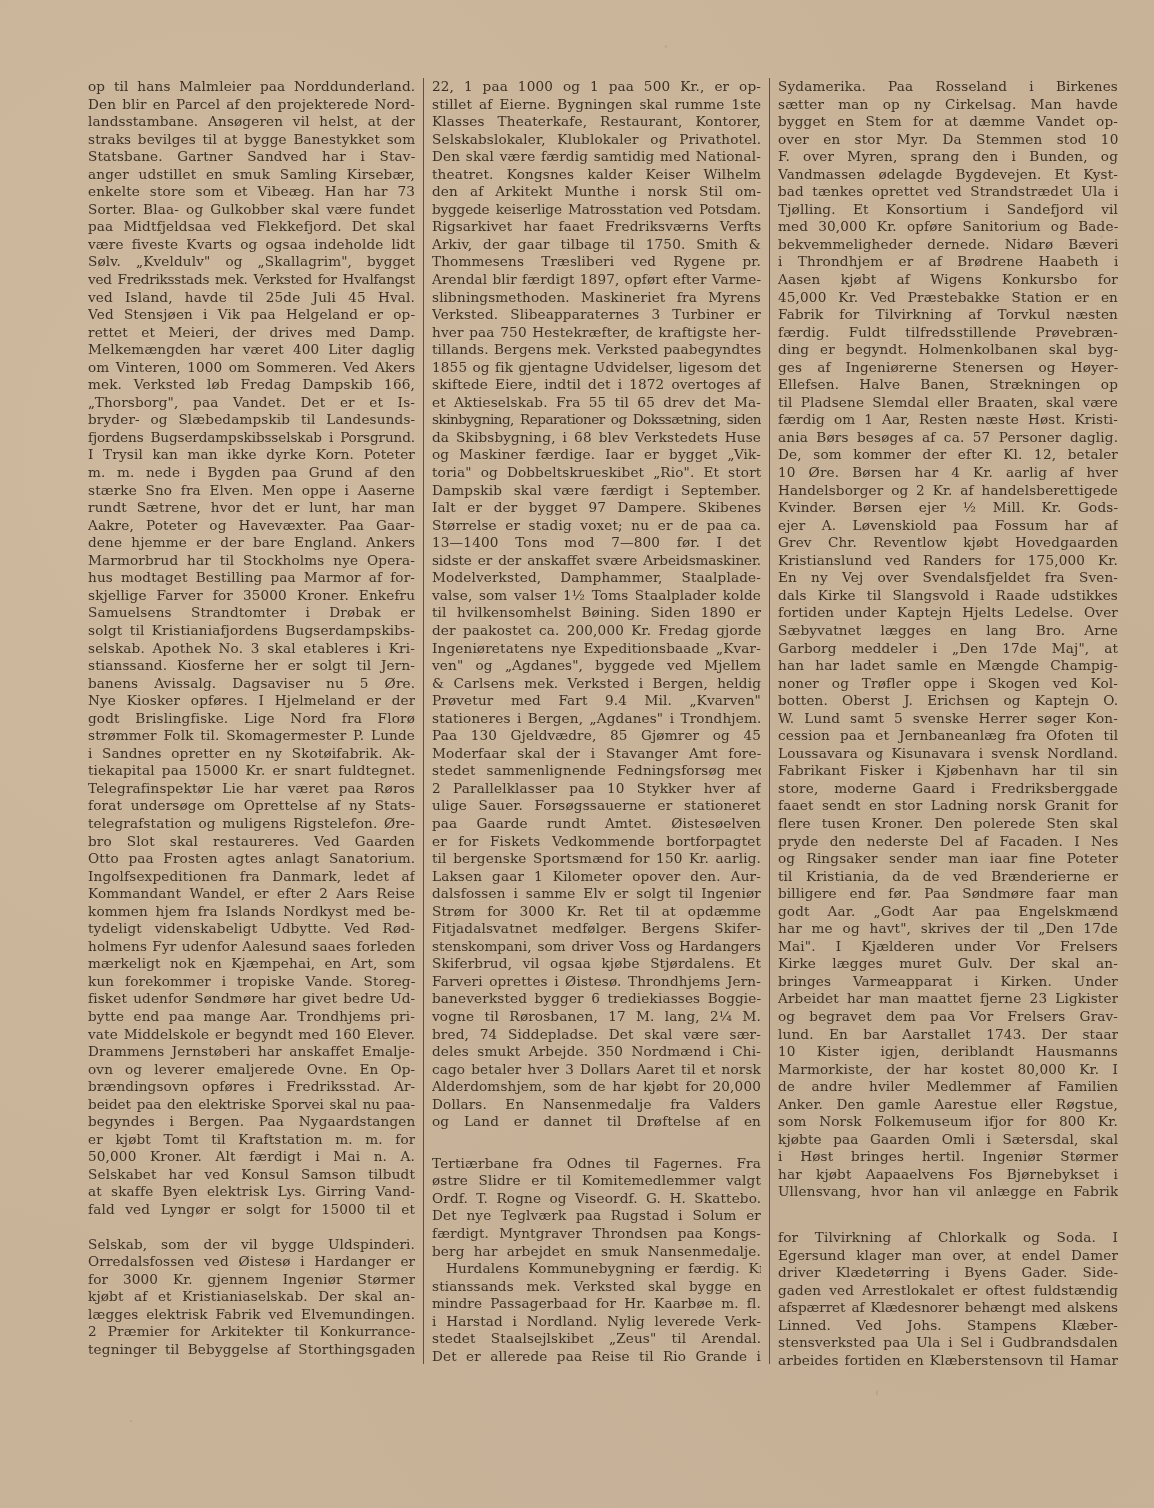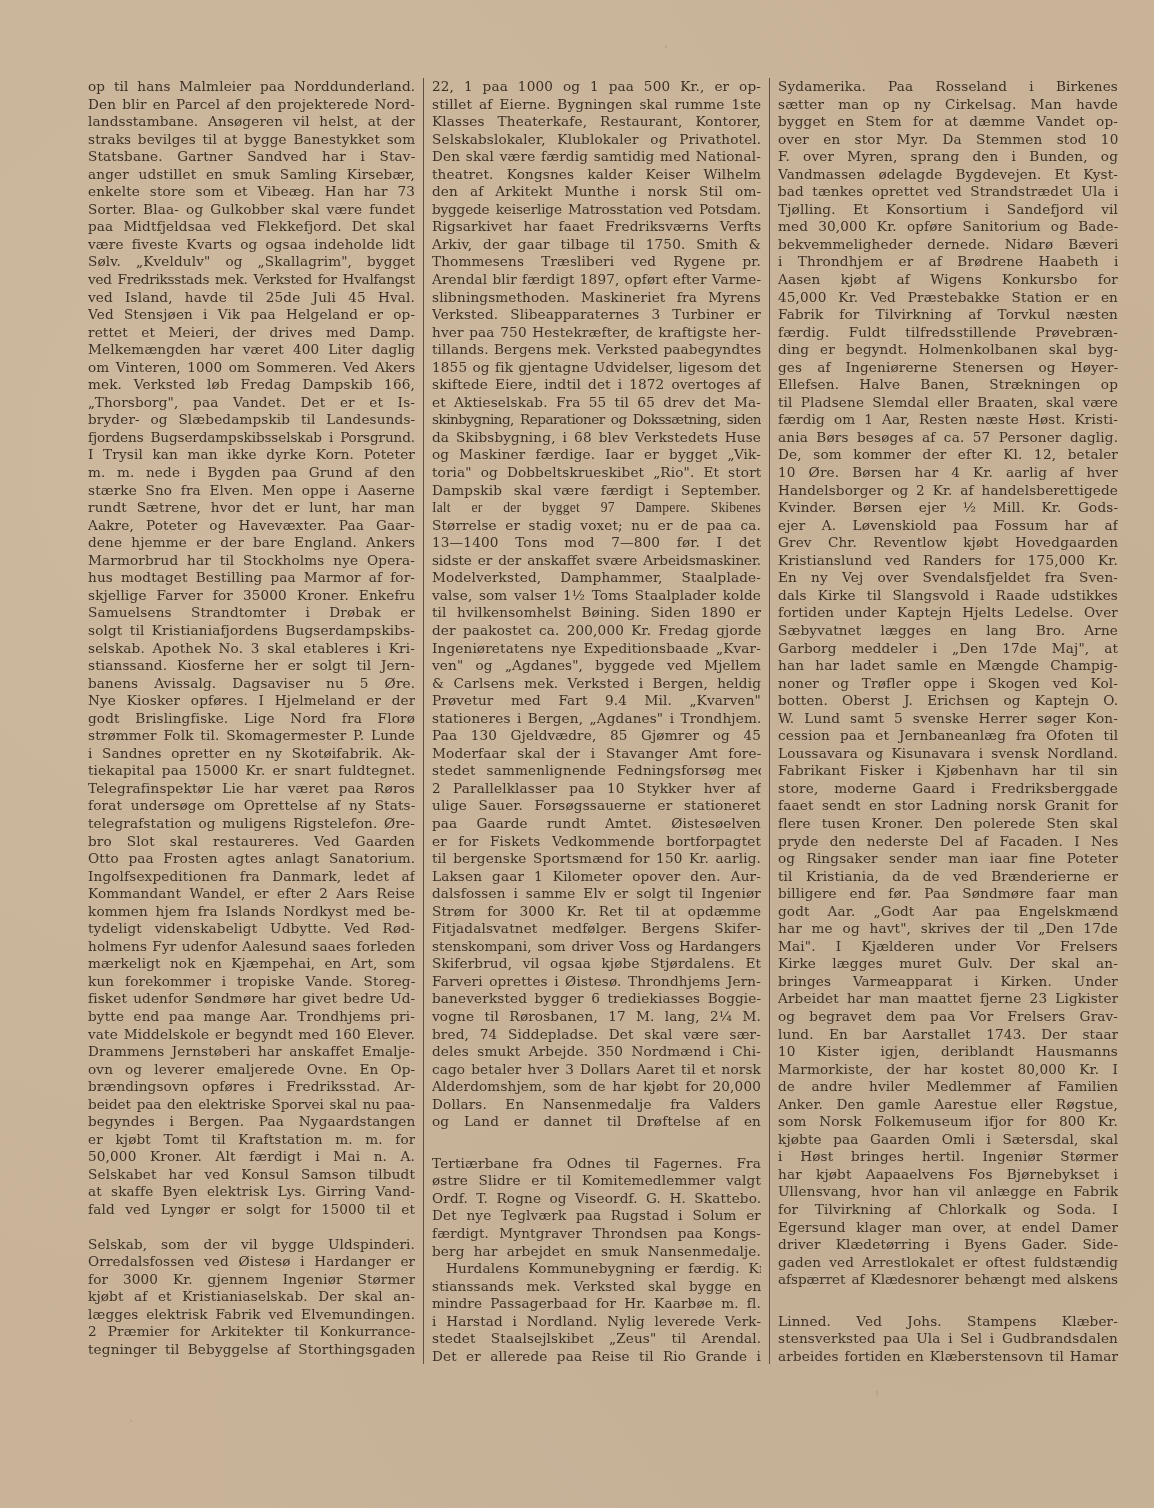--- a/index.html
+++ b/index.html
@@ -164,21 +164,21 @@
       <span class="line" style="display: block; word-spacing: 1.16667px;">hver paa 750 Hestekræfter, de kraftigste her-</span>
       <span class="line" style="display: block; word-spacing: 0.75px;">tillands.  Bergens mek. Verksted paabegyndtes</span>
       <span class="line" style="display: block; word-spacing: 0.833333px;">1855 og fik gjentagne Udvidelser, ligesom det</span>
       <span class="line" style="display: block; word-spacing: 2.5px;">skiftede Eiere, indtil det i 1872 overtoges af</span>
       <span class="line" style="display: block; word-spacing: 3.75px;">et Aktieselskab.  Fra 55 til 65 drev det Ma-</span>
       <span class="line" style="display: block; letter-spacing: -0.531915px;">skinbygning, Reparationer og Dokssætning, siden</span>
       <span class="line" style="display: block; word-spacing: 2.5px;">da Skibsbygning, i 68 blev Verkstedets Huse</span>
       <span class="line" style="display: block; word-spacing: 5.66667px;">og Maskiner færdige.  Iaar er bygget „Vik-</span>
       <span class="line" style="display: block; word-spacing: 4.5px;">toria" og Dobbeltskrueskibet „Rio".  Et stort</span>
       <span class="line" style="display: block; word-spacing: 7.1px;">Dampskib skal være færdigt i September.</span>
-      <span class="line" style="display: block; word-spacing: 7px; font-family: Liberation Serif, serif;">Ialt er der bygget 97 Dampere.  Skibenes</span>
+      <span class="line" style="display: block; word-spacing: 7px;">Ialt er der bygget 97 Dampere.  Skibenes</span>
       <span class="line" style="display: block; word-spacing: 4px;">Størrelse er stadig voxet; nu er de paa ca.</span>
       <span class="line" style="display: block; word-spacing: 12.1667px;">13—1400 Tons mod 7—800 før.  I det</span>
       <span class="line" style="display: block; letter-spacing: -0.130435px;">sidste er der anskaffet svære Arbeidsmaskiner.</span>
       <span class="line" style="display: block; word-spacing: 14.5px;">Modelverksted, Damphammer, Staalplade-</span>
       <span class="line" style="display: block; word-spacing: 2px;">valse, som valser 1½ Toms Staalplader kolde</span>
       <span class="line" style="display: block; word-spacing: 5.9px;">til hvilkensomhelst Bøining.  Siden 1890 er</span>
       <span class="line" style="display: block; word-spacing: 2.83333px;">der paakostet ca. 200,000 Kr.  Fredag gjorde</span>
       <span class="line" style="display: block; word-spacing: 2.83333px;">Ingeniøretatens nye Expeditionsbaade „Kvar-</span>
       <span class="line" style="display: block; word-spacing: 7.7px;">ven" og „Agdanes", byggede ved Mjellem</span>
       <span class="line" style="display: block; word-spacing: 4.83333px;">&amp; Carlsens mek. Verksted i Bergen, heldig</span>
@@ -279,22 +279,22 @@
       <span class="line" style="display: block; word-spacing: 10.8333px;">lund.  En bar Aarstallet 1743.  Der staar</span>
       <span class="line" style="display: block; word-spacing: 14.5px;">10 Kister igjen, deriblandt Hausmanns</span>
       <span class="line" style="display: block; word-spacing: 8.83333px;">Marmorkiste, der har kostet 80,000 Kr.  I</span>
       <span class="line" style="display: block; word-spacing: 12.1px;">de andre hviler Medlemmer af Familien</span>
       <span class="line" style="display: block; word-spacing: 8.9px;">Anker.  Den gamle Aarestue eller Røgstue,</span>
       <span class="line" style="display: block; word-spacing: 8.16667px;">som Norsk Folkemuseum ifjor for 800 Kr.</span>
       <span class="line" style="display: block; word-spacing: 7px;">kjøbte paa Gaarden Omli i Sætersdal, skal</span>
       <span class="line" style="display: block; word-spacing: 13.3px;">i Høst bringes hertil.  Ingeniør Størmer</span>
       <span class="line" style="display: block; word-spacing: 9.7px;">har kjøbt Aapaaelvens Fos Bjørnebykset i</span>
       <span class="line" style="display: block; word-spacing: 5.5px;">Ullensvang, hvor han vil anlægge en Fabrik</span>
-      <span class="line" style="display: block; word-spacing: 12px;">for Tilvirkning af Chlorkalk og Soda.  I</span>
+      <span class="line" style="display: block; word-spacing: 12px; margin-top: 28px;">for Tilvirkning af Chlorkalk og Soda.  I</span>
       <span class="line" style="display: block; word-spacing: 6.16667px;">Egersund klager man over, at endel Damer</span>
       <span class="line" style="display: block; word-spacing: 10.5px;">driver Klædetørring i Byens Gader.  Side-</span>
       <span class="line" style="display: block; word-spacing: 3.7px;">gaden ved Arrestlokalet er oftest fuldstændig</span>
       <span class="line" style="display: block; letter-spacing: -0.0681818px;">afspærret af Klædesnorer behængt med alskens</span>
-      <span class="line" style="display: block; word-spacing: 14.5px; margin-top: 24px;">Linned.  Ved Johs. Stampens Klæber-</span>
+      <span class="line" style="display: block; word-spacing: 14.5px;">Linned.  Ved Johs. Stampens Klæber-</span>
       <span class="line" style="display: block; word-spacing: 3px;">stensverksted paa Ula i Sel i Gudbrandsdalen</span>
       <span class="line" style="display: block; word-spacing: 1.5px;">arbeides fortiden en Klæberstensovn til Hamar</span>
     </div>
 </div>
 
 </body></html>

